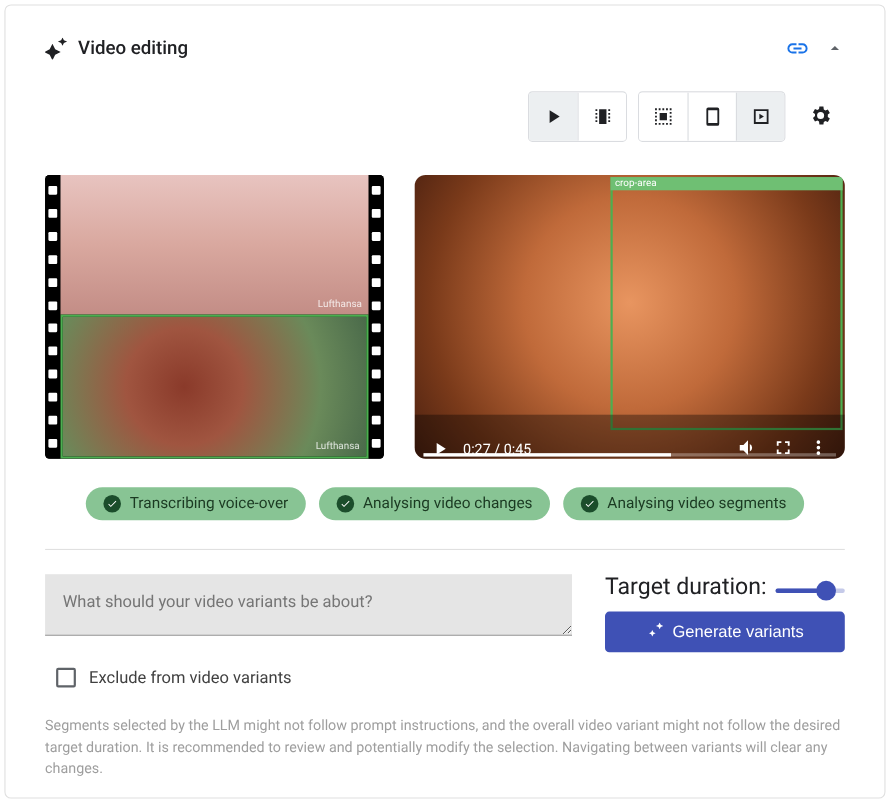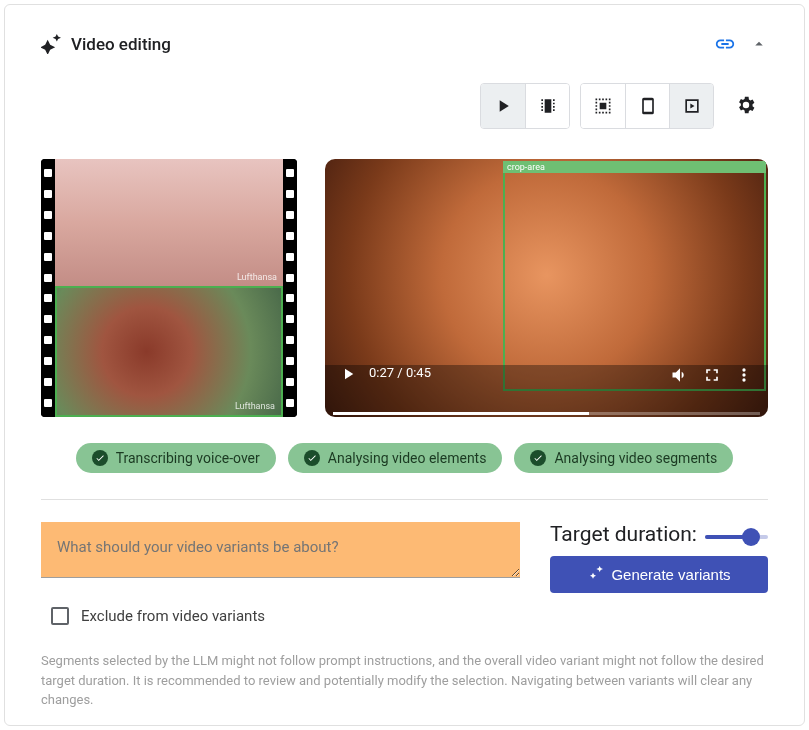--- a/index.html
+++ b/index.html
@@ -75,21 +75,21 @@
       align-items: center;
       justify-content: center;
       cursor: pointer;
     }
     .content {
       display: flex;
       gap: 28px;
       padding: 20px 24px 0 24px;
     }
     .film-strip {
-      width: 256px;
+      width: 308px;
       height: 258px;
       position: relative;
       background: #000;
       border-radius: 4px;
       overflow: hidden;
     }
     .film-holes-l, .film-holes-r {
       position: absolute; top: 0; bottom: 0; width: 14px;
       background: #000;
       display: flex; flex-direction: column; justify-content: space-around;
@@ -121,23 +121,23 @@
       position: absolute;
       left: 178px; top: 2px; right: 2px; height: 230px;
       border: 2px solid #4caf50;
     }
     .crop-label {
       position: absolute; top: -2px; left: -2px; right: -2px;
       background: #6fbf73; color: #fff; font-size: 9px; padding: 1px 4px;
     }
     .video-controls {
       position: absolute; left: 0; right: 0; bottom: 0;
-      height: 52px;
+      height: 40px;
       background: rgba(0,0,0,0.35);
-      display: flex; align-items: flex-start; padding: 0 14px; gap: 12px;
+      display: flex; align-items: flex-end; padding: 0 14px; gap: 12px;
       color: #fff;
     }
     .video-time { font-size: 13px; }
     .video-spacer { flex: 1; }
     .video-progress {
       position: absolute; left: 8px; right: 8px; bottom: 2px; height: 3px;
       background: rgba(255,255,255,0.3);
     }
     .video-progress-inner { height: 100%; width: 60%; background: #fff; }
     .status-row {
@@ -154,21 +154,21 @@
       width: 16px; height: 16px; border-radius: 50%;
       background: #1b4d2b; display: flex; align-items: center; justify-content: center;
     }
     .divider { height: 1px; background: #e0e0e0; margin: 8px 24px; }
     .form-row {
       display: flex; gap: 30px; padding: 14px 24px 0 24px; align-items: flex-start;
     }
     .textarea-wrap { flex: 1; }
     textarea {
       width: 100%; height: 56px;
-      background: #fdba74;
+      background: #e5e5e5;
       border: none; border-bottom: 1px solid #9e9e9e;
       padding: 16px; font-size: 15px; color: #5f6368;
       resize: both; font-family: inherit;
     }
     textarea::placeholder { color: #757575; }
     .right-col { width: 218px; display: flex; flex-direction: column; gap: 10px; }
     .target-row { display: flex; align-items: flex-end; gap: 8px; font-size: 21px; color: #202124; }
     .slider-wrap { flex: 1; position: relative; height: 18px; }
     .slider-track { position: absolute; left: 0; right: 0; top: 7px; height: 4px; background: #c5cae9; border-radius: 2px; }
     .slider-fill { position: absolute; left: 0; top: 7px; height: 4px; width: 62%; background: #3f51b5; border-radius: 2px; }
@@ -343,21 +343,21 @@
           </svg>
         </span>
       <span>Transcribing voice-over</span>
     </div>
     <div class="chip">
       <span class="check">
           <svg width="10" height="10" viewBox="0 0 24 24">
             <path fill="#fff" d="M9 16.17L4.83 12 3.41 13.41 9 19 21 7l-1.41-1.41z"></path>
           </svg>
         </span>
-      <span>Analysing video elements</span>
+      <span>Analysing video changes</span>
     </div>
     <div class="chip">
       <span class="check">
           <svg width="10" height="10" viewBox="0 0 24 24">
             <path fill="#fff" d="M9 16.17L4.83 12 3.41 13.41 9 19 21 7l-1.41-1.41z"></path>
           </svg>
         </span>
       <span>Analysing video segments</span>
     </div>
   </div>

